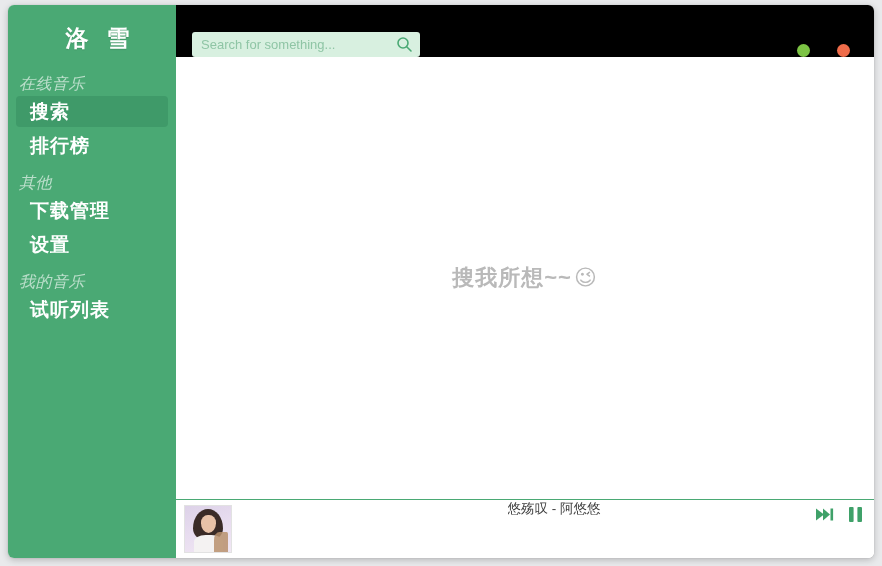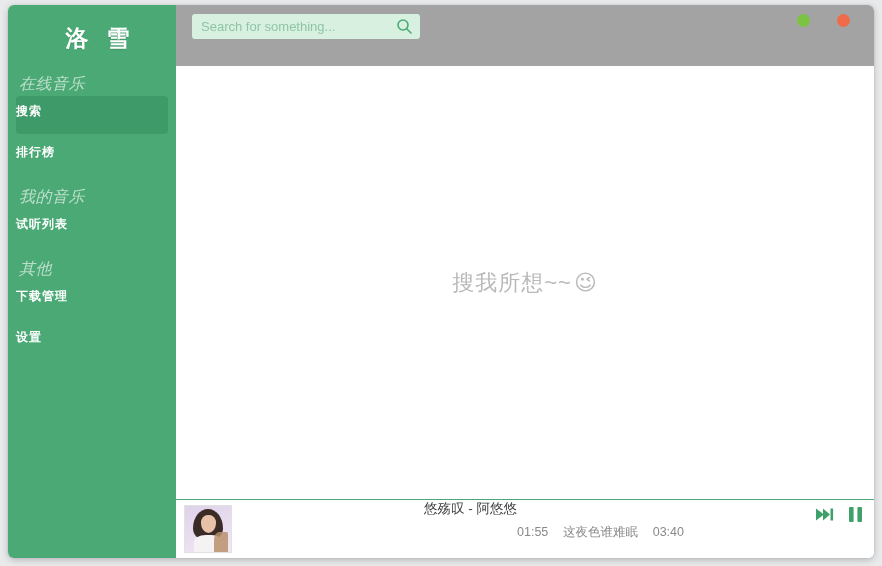--- a/index.html
+++ b/index.html
@@ -61,24 +61,25 @@
     color: rgba(255,255,255,0.62);
     padding: 0 16px 4px 11px;
     line-height: 16px;
     letter-spacing: 0.5px;
     font-style: italic;
   }
   .nav-section + .nav-section {
     margin-top: 14px;
   }
   .nav-item {
-    height: 38px;
+    height: 31px;
     line-height: 31px;
     margin: 0 8px 3px 8px;
-    font-size: 12px;
+    padding-left: 14px;
+    font-size: 19px;
     font-weight: bold;
     color: #ffffff;
     border-radius: 4px;
     cursor: pointer;
     letter-spacing: 1px;
     white-space: nowrap;
   }
   .nav-item.active {
     background: #3f9a69;
   }
@@ -90,23 +91,23 @@
     background: #ffffff;
     display: flex;
     flex-direction: column;
   }
 
   
   #header {
     height: 52px;
     min-height: 52px;
     display: flex;
-    align-items: flex-start;
-    padding: 9px 14px 0 16px;
-    background: #a3a3a3;
+    align-items: flex-end;
+    padding: 0 14px 0 16px;
+    background: #000000;
   }
   #search-wrap {
     position: relative;
     width: 228px;
     height: 25px;
     background: #d8f0e0;
     border-radius: 3px;
     display: flex;
     align-items: center;
   }
@@ -152,20 +153,21 @@
   .win-dot.close { background: #ef6c4a; }
 
   
   #content {
     flex: 1;
     display: flex;
     align-items: center;
     justify-content: center;
     padding-bottom: 59px;
     box-sizing: border-box;
+    font-weight: bold;
   }
   #empty-hint {
     font-size: 22px;
     color: #b9b9b9;
     letter-spacing: 1px;
     display: flex;
     align-items: center;
     user-select: none;
   }
   #empty-hint .emoji {
@@ -323,28 +325,28 @@
 
     <div id="nav">
 
       <div class="nav-section">
         <div class="nav-section-label">在线音乐</div>
         <div class="nav-item active">搜索</div>
         <div class="nav-item">排行榜</div>
       </div>
 
       <div class="nav-section">
-        <div class="nav-section-label">我的音乐</div>
-        <div class="nav-item">试听列表</div>
-      </div>
-
-      <div class="nav-section">
         <div class="nav-section-label">其他</div>
         <div class="nav-item">下载管理</div>
         <div class="nav-item">设置</div>
+      </div>
+
+      <div class="nav-section">
+        <div class="nav-section-label">我的音乐</div>
+        <div class="nav-item">试听列表</div>
       </div>
 
     </div>
   </div>
 
   <div id="main">
 
     <div id="header">
 
       <div id="search-wrap">
@@ -381,25 +383,20 @@
       </div>
 
       <div id="player-info">
 
         <div id="song-title">悠殇叹 - 阿悠悠</div>
 
         <div id="progress-track">
           <div id="progress-fill" style="width: 53%;"></div>
         </div>
 
-        <div id="player-meta">
-          <span id="time-current">01:55</span>
-          <span id="lyric-line">这夜色谁难眠</span>
-          <span id="time-total">03:40</span>
-        </div>
 
         <div id="player-controls">
           <button class="ctrl-btn">
             <svg width="19" height="15" viewBox="0 0 19 15">
               <polygon points="1,1.5 9,7.5 1,13.5" fill="#3fa169"></polygon>
               <polygon points="8,1.5 15,7.5 8,13.5" fill="#3fa169"></polygon>
               <rect x="15.5" y="1.5" width="2.6" height="12" fill="#3fa169"></rect>
             </svg>
           </button>
           <button class="ctrl-btn">

